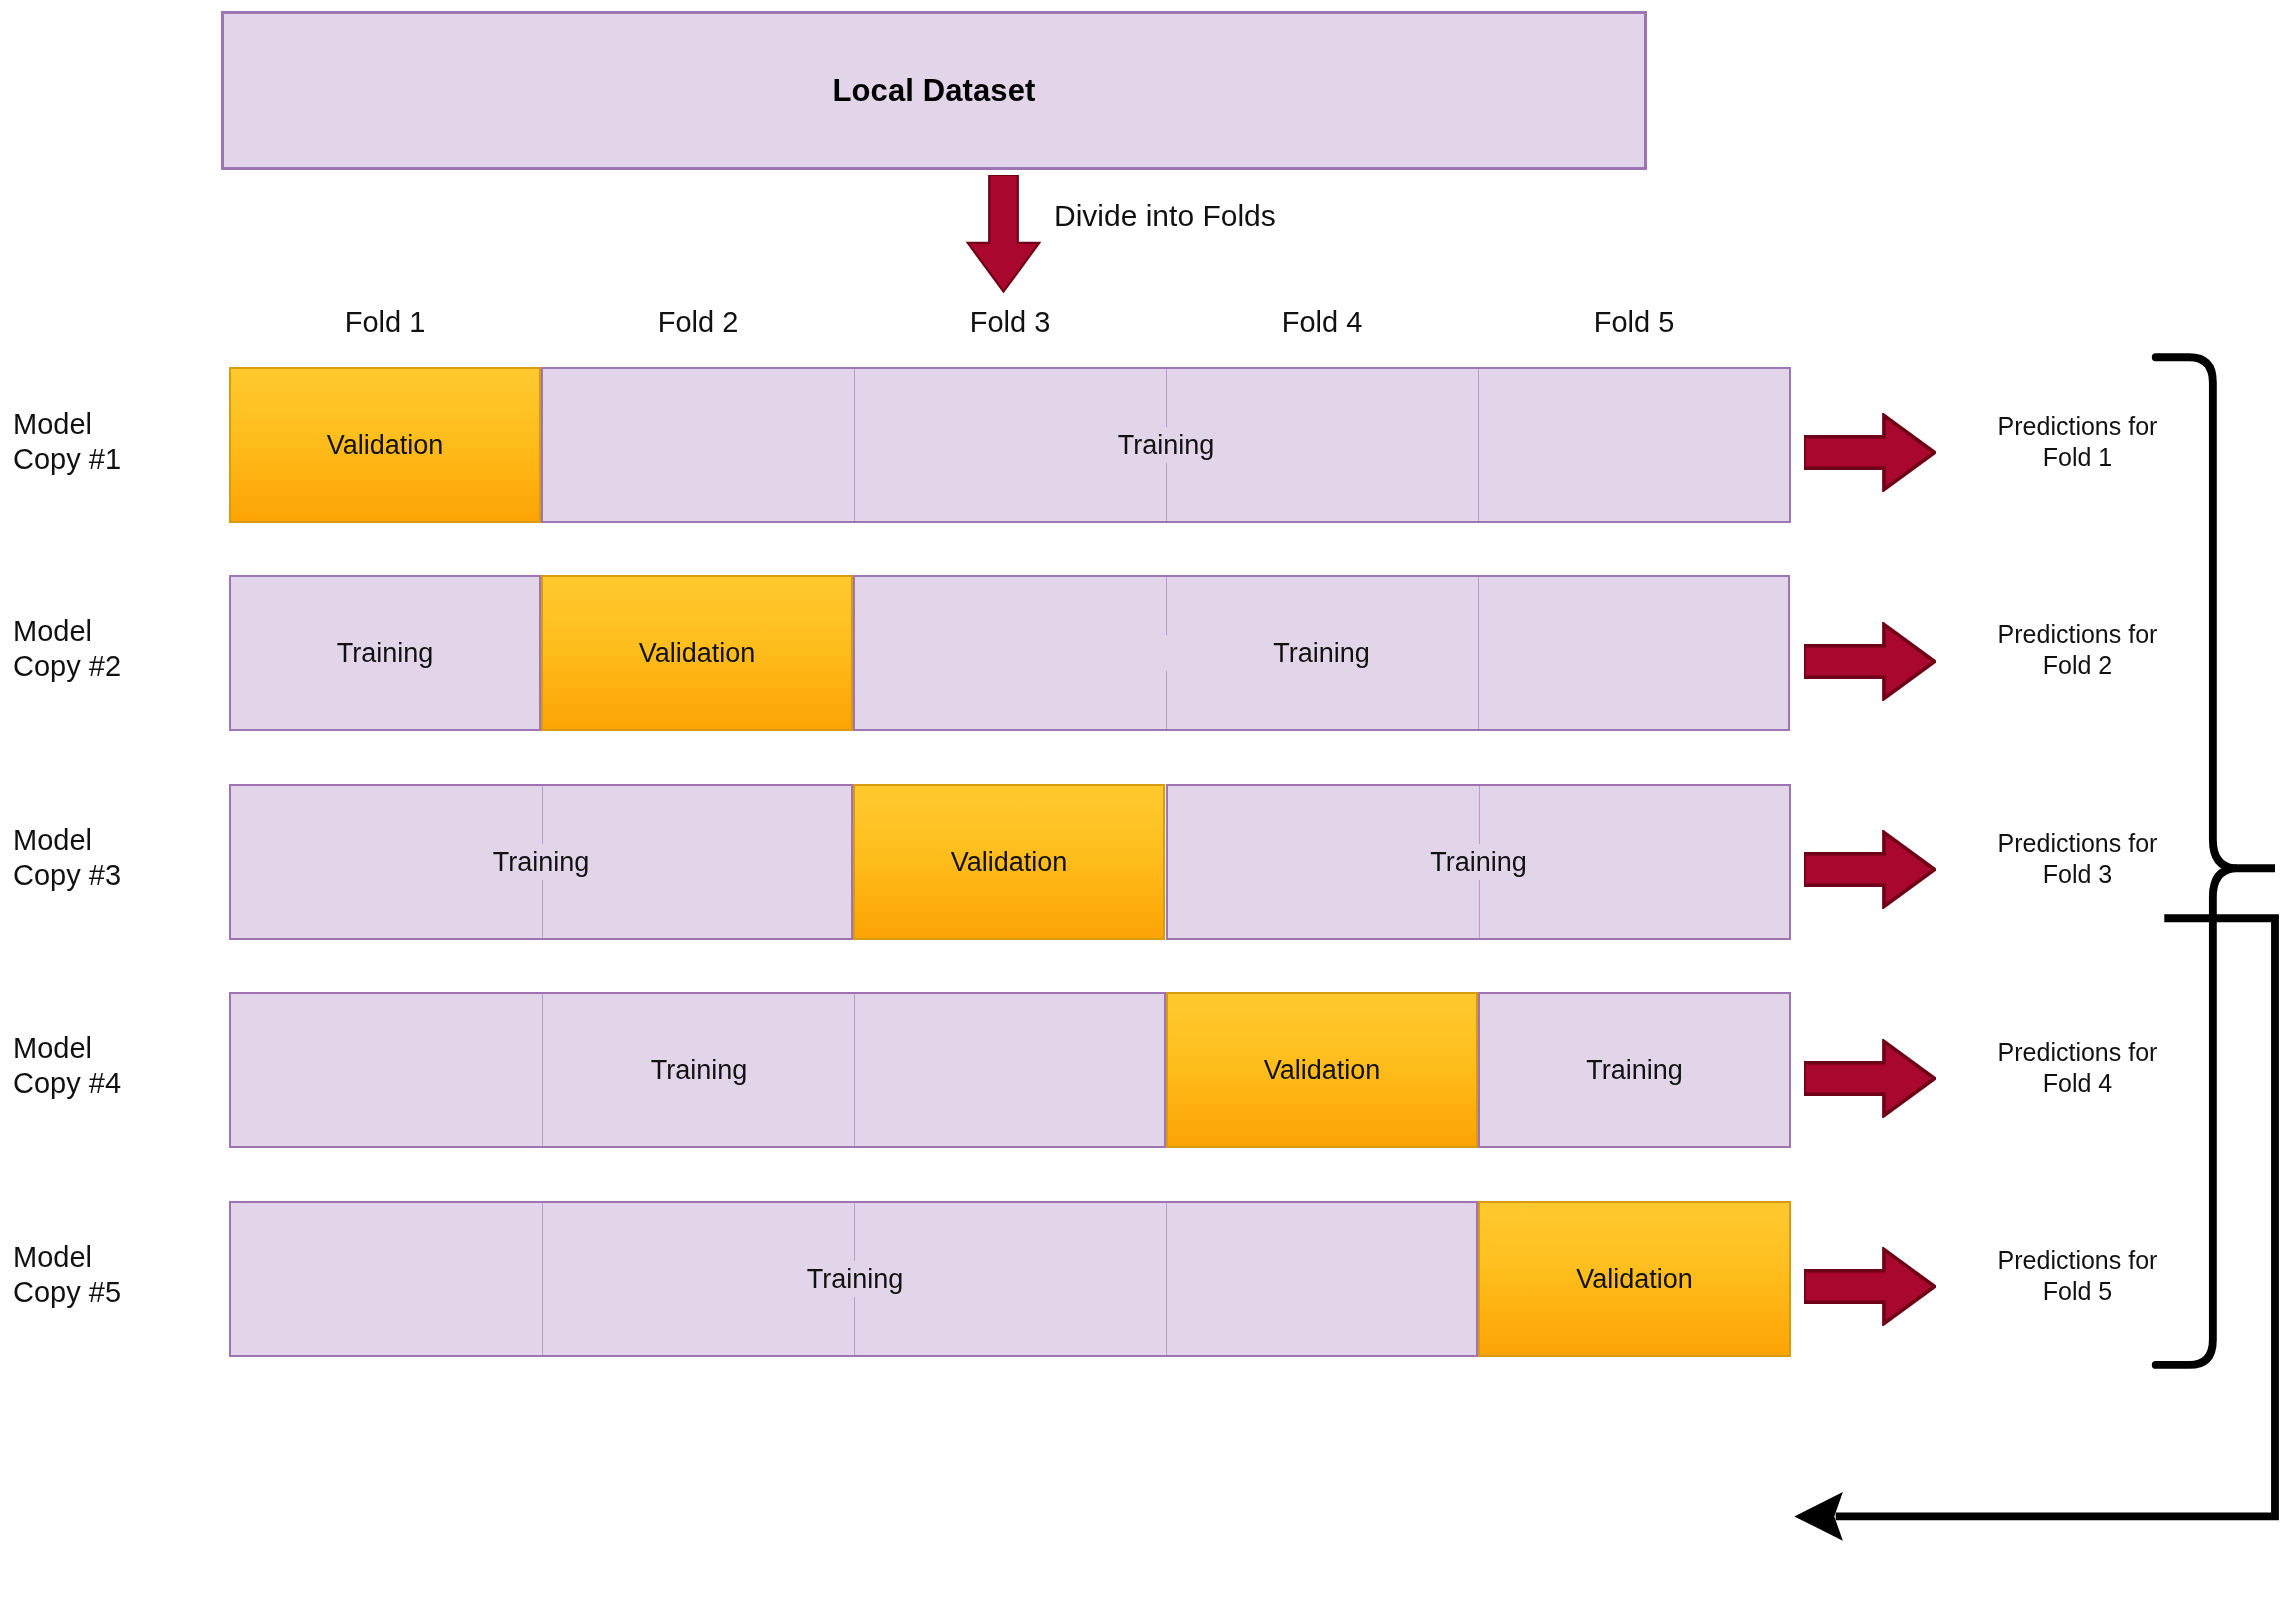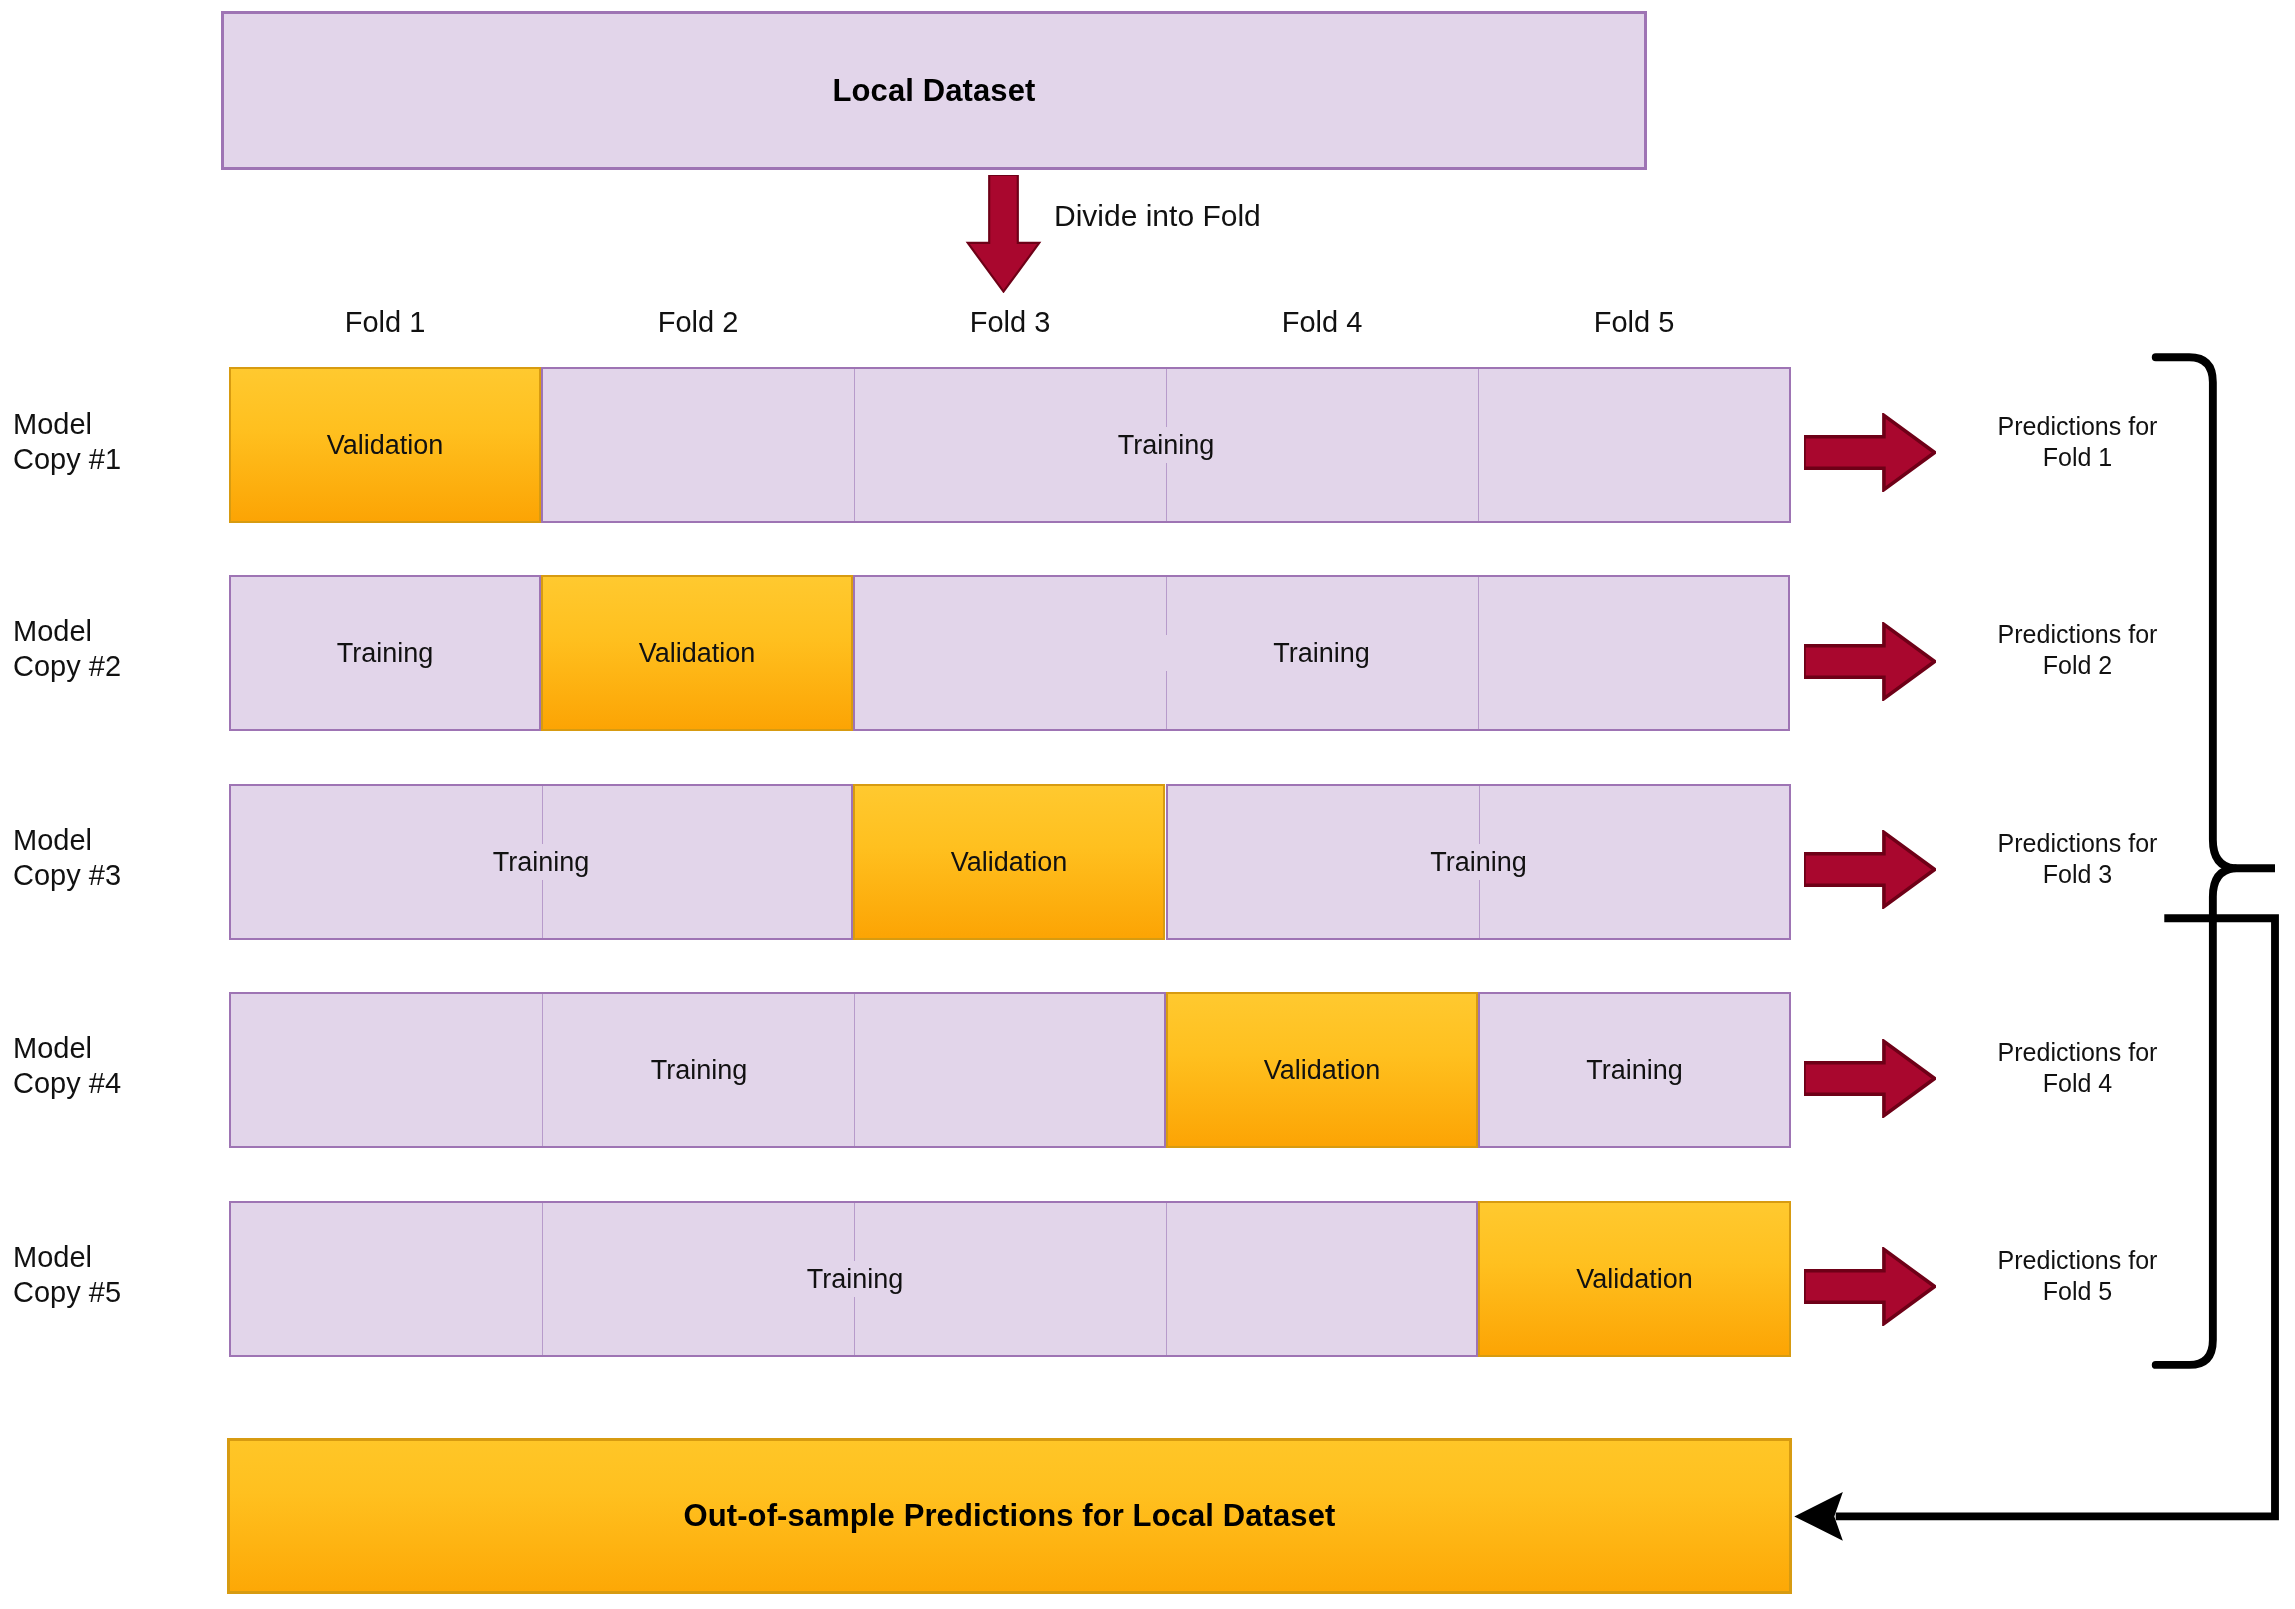--- a/index.html
+++ b/index.html
@@ -106,21 +106,21 @@
 
   <div class="purple-box" style="left:221px; top:11.4px; width:1426px; height:159px;">
     <span class="title-text">Local Dataset</span>
   </div>
 
   <div class="divide-arrow" style="left:964px; top:175px; width:79px; height:118px;">
     <svg viewBox="0 0 110 165" width="79" height="118">
       <polygon points="35,0 75,0 75,95 105,95 55,163 5,95 35,95" fill="#A9072E" stroke="#6E0017" stroke-width="3"></polygon>
     </svg>
   </div>
-  <div class="divide-caption" style="left:1054px; top:199px;">Divide into Fold</div>
+  <div class="divide-caption" style="left:1054px; top:199px;">Divide into Folds</div>
 
   <div class="fold-label" style="left:229px;  width:312px;">Fold 1</div>
   <div class="fold-label" style="left:542px;  width:312px;">Fold 2</div>
   <div class="fold-label" style="left:854px; width:312px;">Fold 3</div>
   <div class="fold-label" style="left:1166px; width:312px;">Fold 4</div>
   <div class="fold-label" style="left:1478px; width:312px;">Fold 5</div>
 
   <div class="model-label" style="top:407px;">Model
 Copy #1</div>
   <div class="model-label" style="top:614px;">Model
@@ -228,23 +228,20 @@
 Fold 1</div>
   <div class="pred-label" style="left:1949px; top:619px;  width:257px;">Predictions for
 Fold 2</div>
   <div class="pred-label" style="left:1949px; top:828px; width:257px;">Predictions for
 Fold 3</div>
   <div class="pred-label" style="left:1949px; top:1037px; width:257px;">Predictions for
 Fold 4</div>
   <div class="pred-label" style="left:1949px; top:1245px; width:257px;">Predictions for
 Fold 5</div>
 
-  <div class="orange-box" style="left:227px; top:1438px; width:1565px; height:156px;">
-    <span class="title-text">Out-of-sample Predictions for Local Dataset</span>
-  </div>
 
   <svg id="connector" viewBox="0 0 3213 2253" preserveAspectRatio="none">
 
     <g fill="none" stroke="#000000" stroke-width="11" stroke-linecap="round" stroke-linejoin="round">
       <path d="M 3018,500
                L 3065,500
                Q 3098,500 3098,535
                L 3098,1175
                Q 3098,1212 3128,1215
                Q 3098,1218 3098,1255

